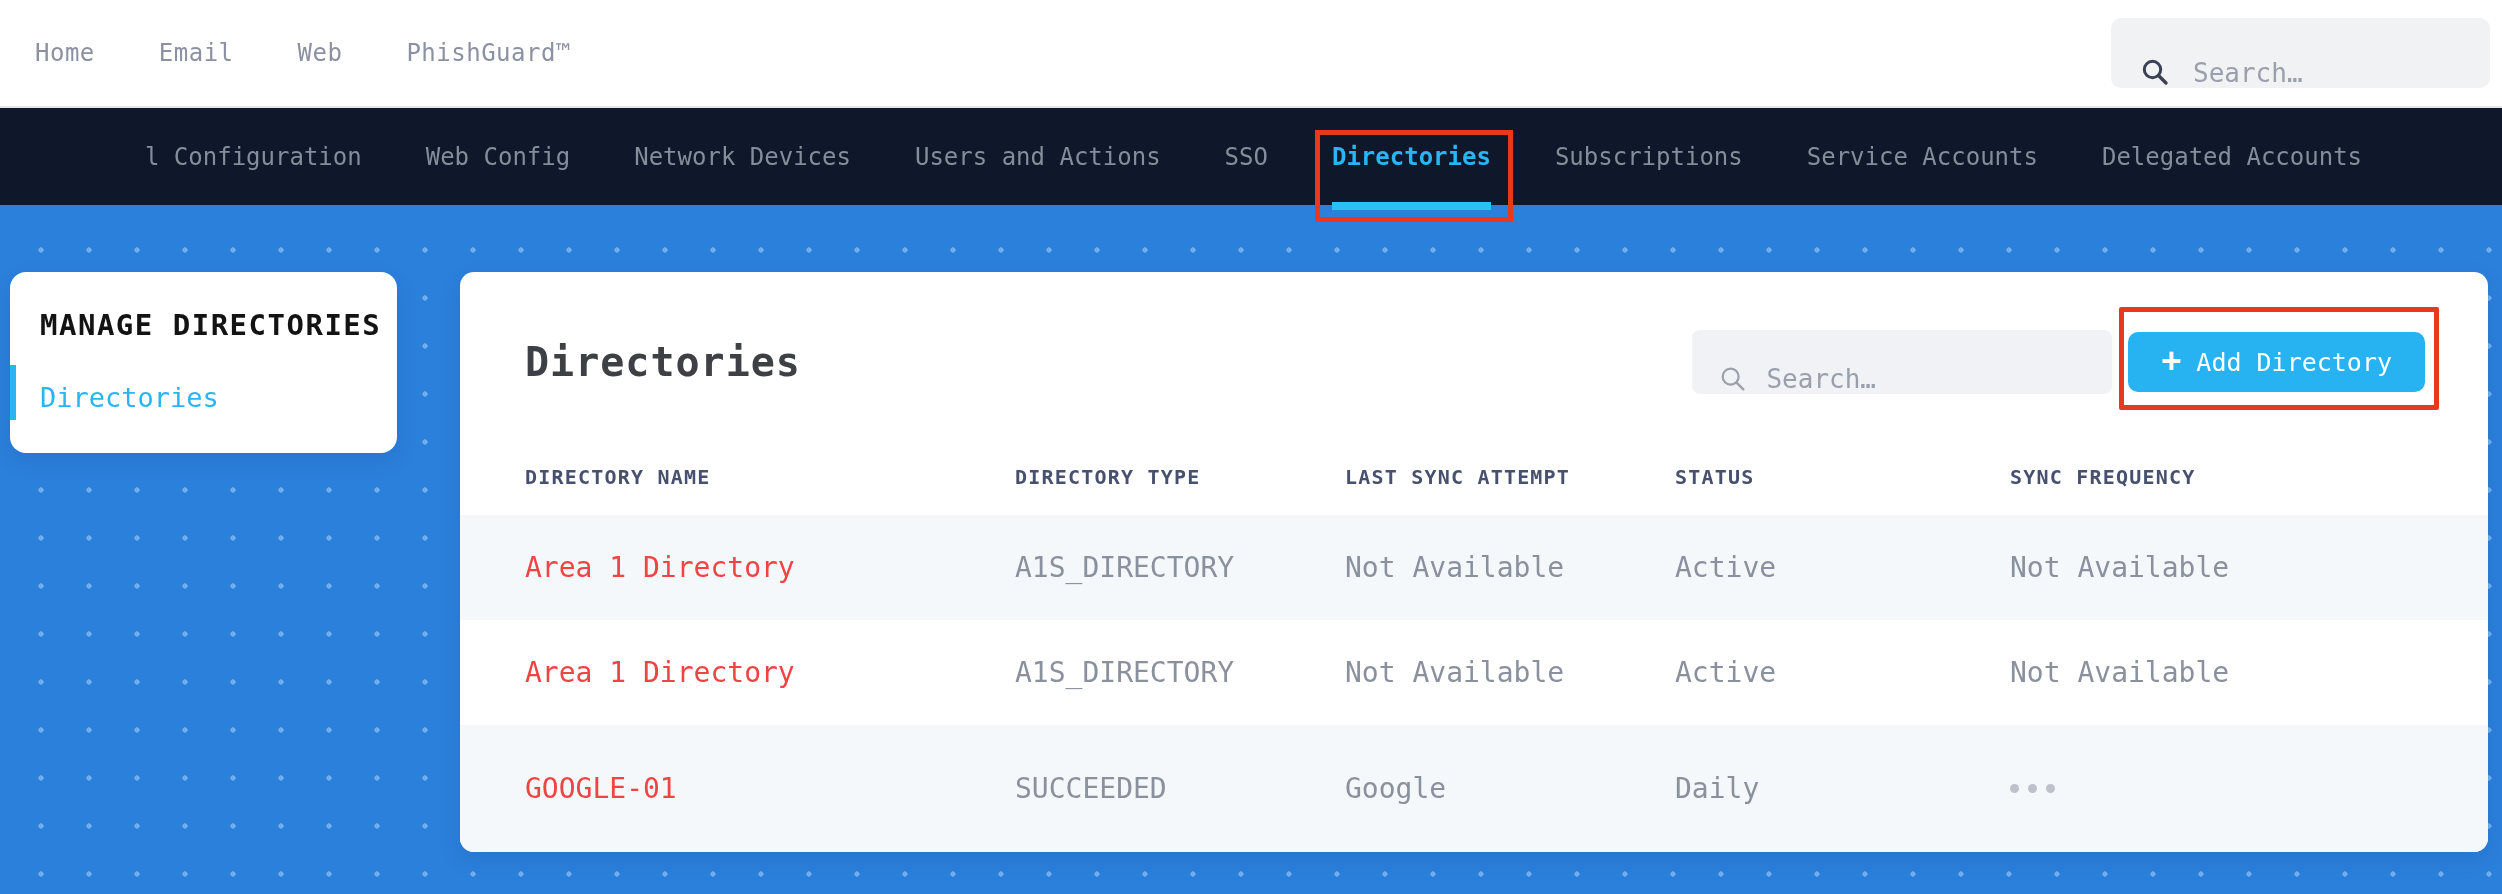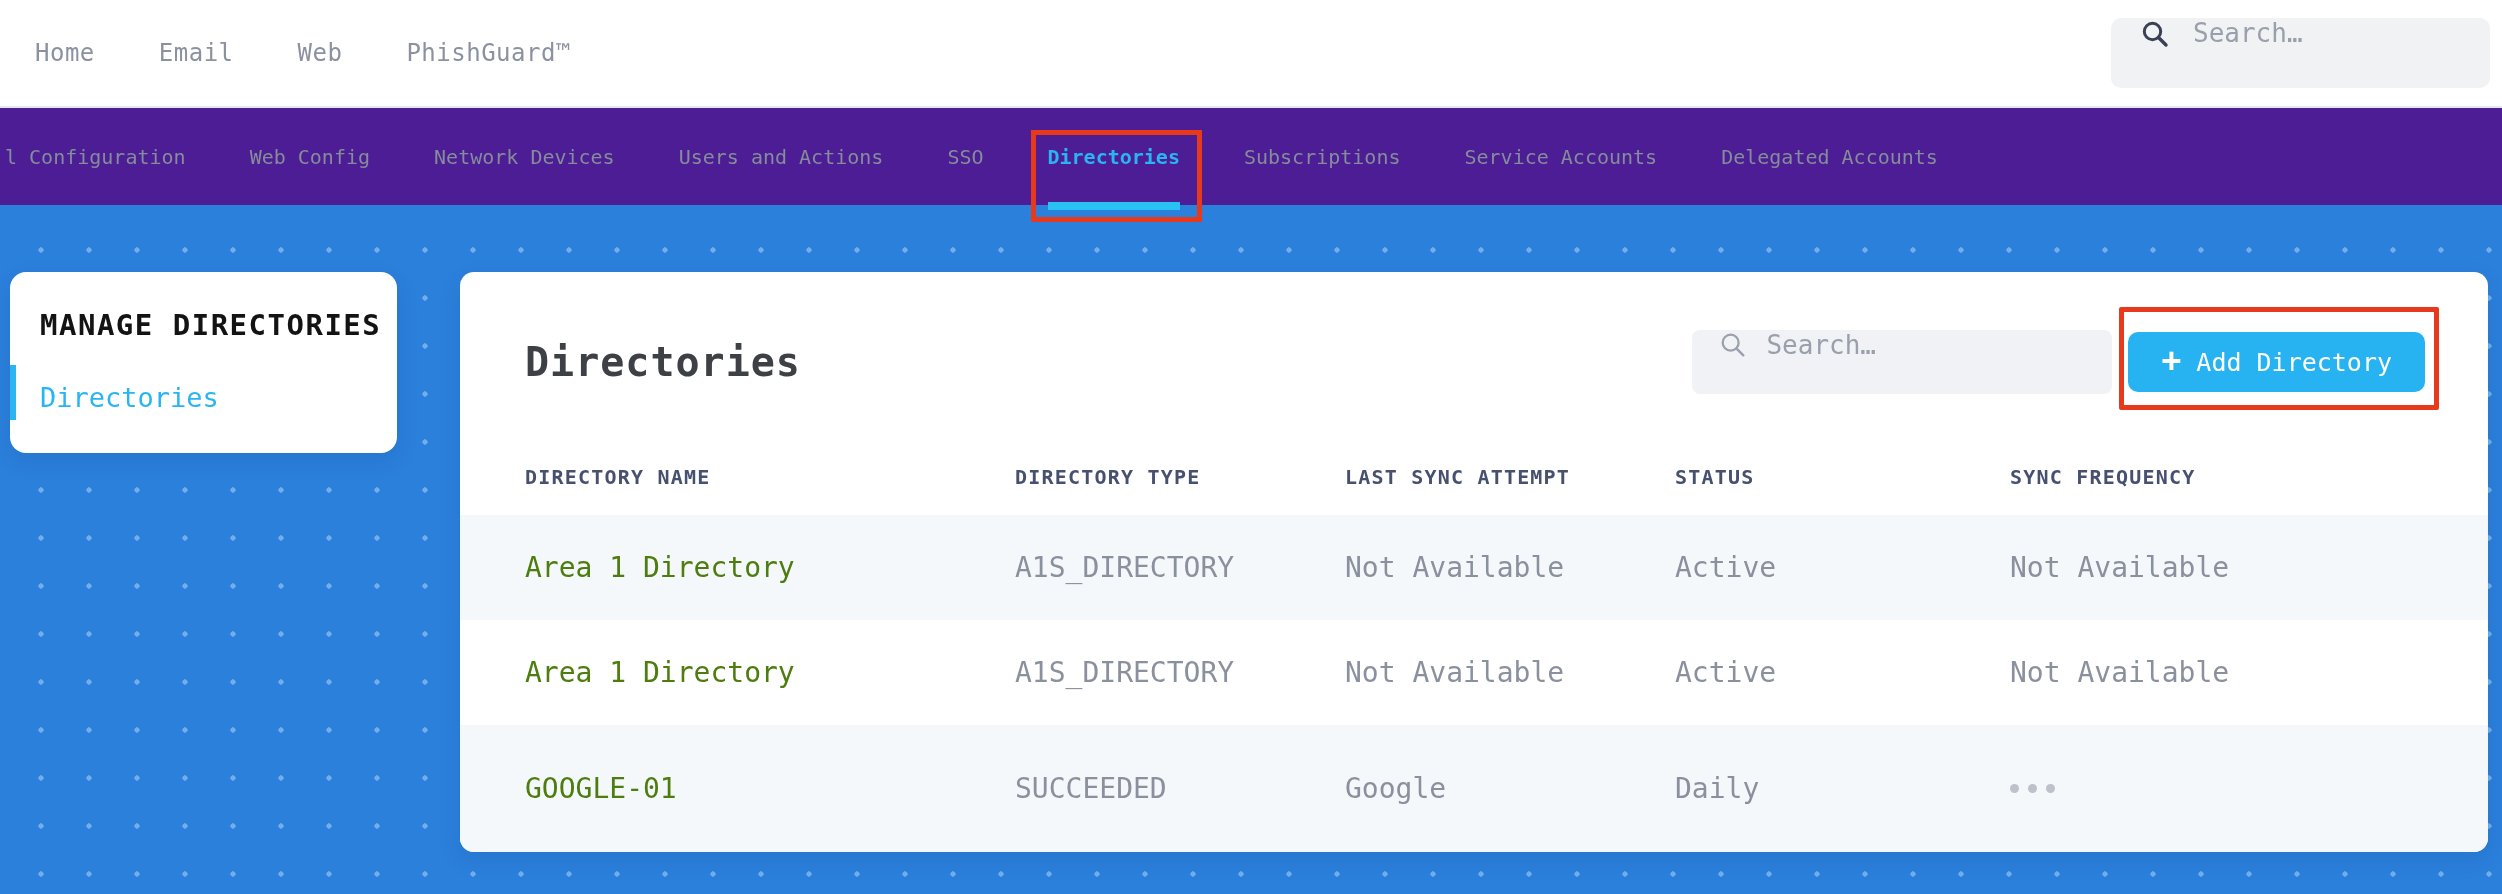--- a/index.html
+++ b/index.html
@@ -6,33 +6,33 @@
   html,body { width:2502px; height:894px; overflow:hidden; background:#fff;
     font-family:"DejaVu Sans Mono","Liberation Mono",monospace; }
 
   
   .topbar { position:absolute; left:0; top:0; width:2502px; height:108px;
     background:#ffffff; border-bottom:2px solid #e3e6ec; z-index:3; }
   .topnav { position:absolute; left:35px; top:0; height:106px;
     display:flex; align-items:center; gap:64px;
     font-size:24px; color:#8b91a0; letter-spacing:0.5px; }
   .topnav span { cursor:pointer; white-space:nowrap; }
-  .searchbox { display:flex; align-items:flex-start; background:#f1f2f4;
+  .searchbox { display:flex; align-items:flex-end; background:#f1f2f4;
     border-radius:10px; }
   .topsearch { position:absolute; right:12px; top:18px; width:379px; height:70px;
     padding-left:28px; gap:22px; }
   .searchbox svg { flex:none; }
   .searchbox input { border:none; outline:none; background:transparent;
     font:inherit; font-size:26px; color:#4a4f5c; width:100%; }
   .searchbox input::placeholder { color:#99a0ac; }
 
   
   .nav2 { position:absolute; left:0; top:108px; width:2502px; height:97px;
-    background:#4c1d95; z-index:2; display:flex; align-items:center;
-    gap:64px; padding-left:5px; font-size:20px; color:#858c9a; }
+    background:#0f172a; z-index:2; display:flex; align-items:center;
+    gap:64px; padding-left:5px; font-size:24px; color:#858c9a;justify-content:center; }
   .tab { position:relative; height:100%; display:flex; align-items:center;
     cursor:pointer; white-space:nowrap; }
   .tab.active { color:#29b4f2; font-weight:700; }
   .tab-underline { position:absolute; left:0; right:0; bottom:-5px; height:8px;
     background:#29c1f2; }
   .annot { position:absolute; border:5px solid #e7391c; pointer-events:none; }
   .tab-annot { left:-17px; right:-22px; top:22px; bottom:-17px; }
 
   
   .bluebg { position:absolute; left:0; top:205px; width:2502px; height:689px;
@@ -70,21 +70,21 @@
 
   
   .grid-row { display:grid;
     grid-template-columns:490px 330px 330px 335px 340px 1fr;
     padding-left:65px; align-items:center; }
   .thead { height:77px; margin-top:6px; font-size:20px; font-weight:700;
     color:#485070; letter-spacing:1.2px; }
   .trow { height:105px; font-size:28px; color:#8a909d; }
   .trow:last-child { height:127px; }
   .trow.tint { background:#f5f8fa; }
-  .cell-name { color:#4d7c0f; cursor:pointer; }
+  .cell-name { color:#ef4444; cursor:pointer; }
   .cell-actions { display:flex; gap:9px; align-items:center; cursor:pointer; }
   .dot { width:9px; height:9px; border-radius:50%; background:#bcc1ca; }
 </style>
 </head>
 <body>
 
 <div class="topbar">
   <nav class="topnav" id="topnav">
       <span>Home</span>
       <span>Email</span>

